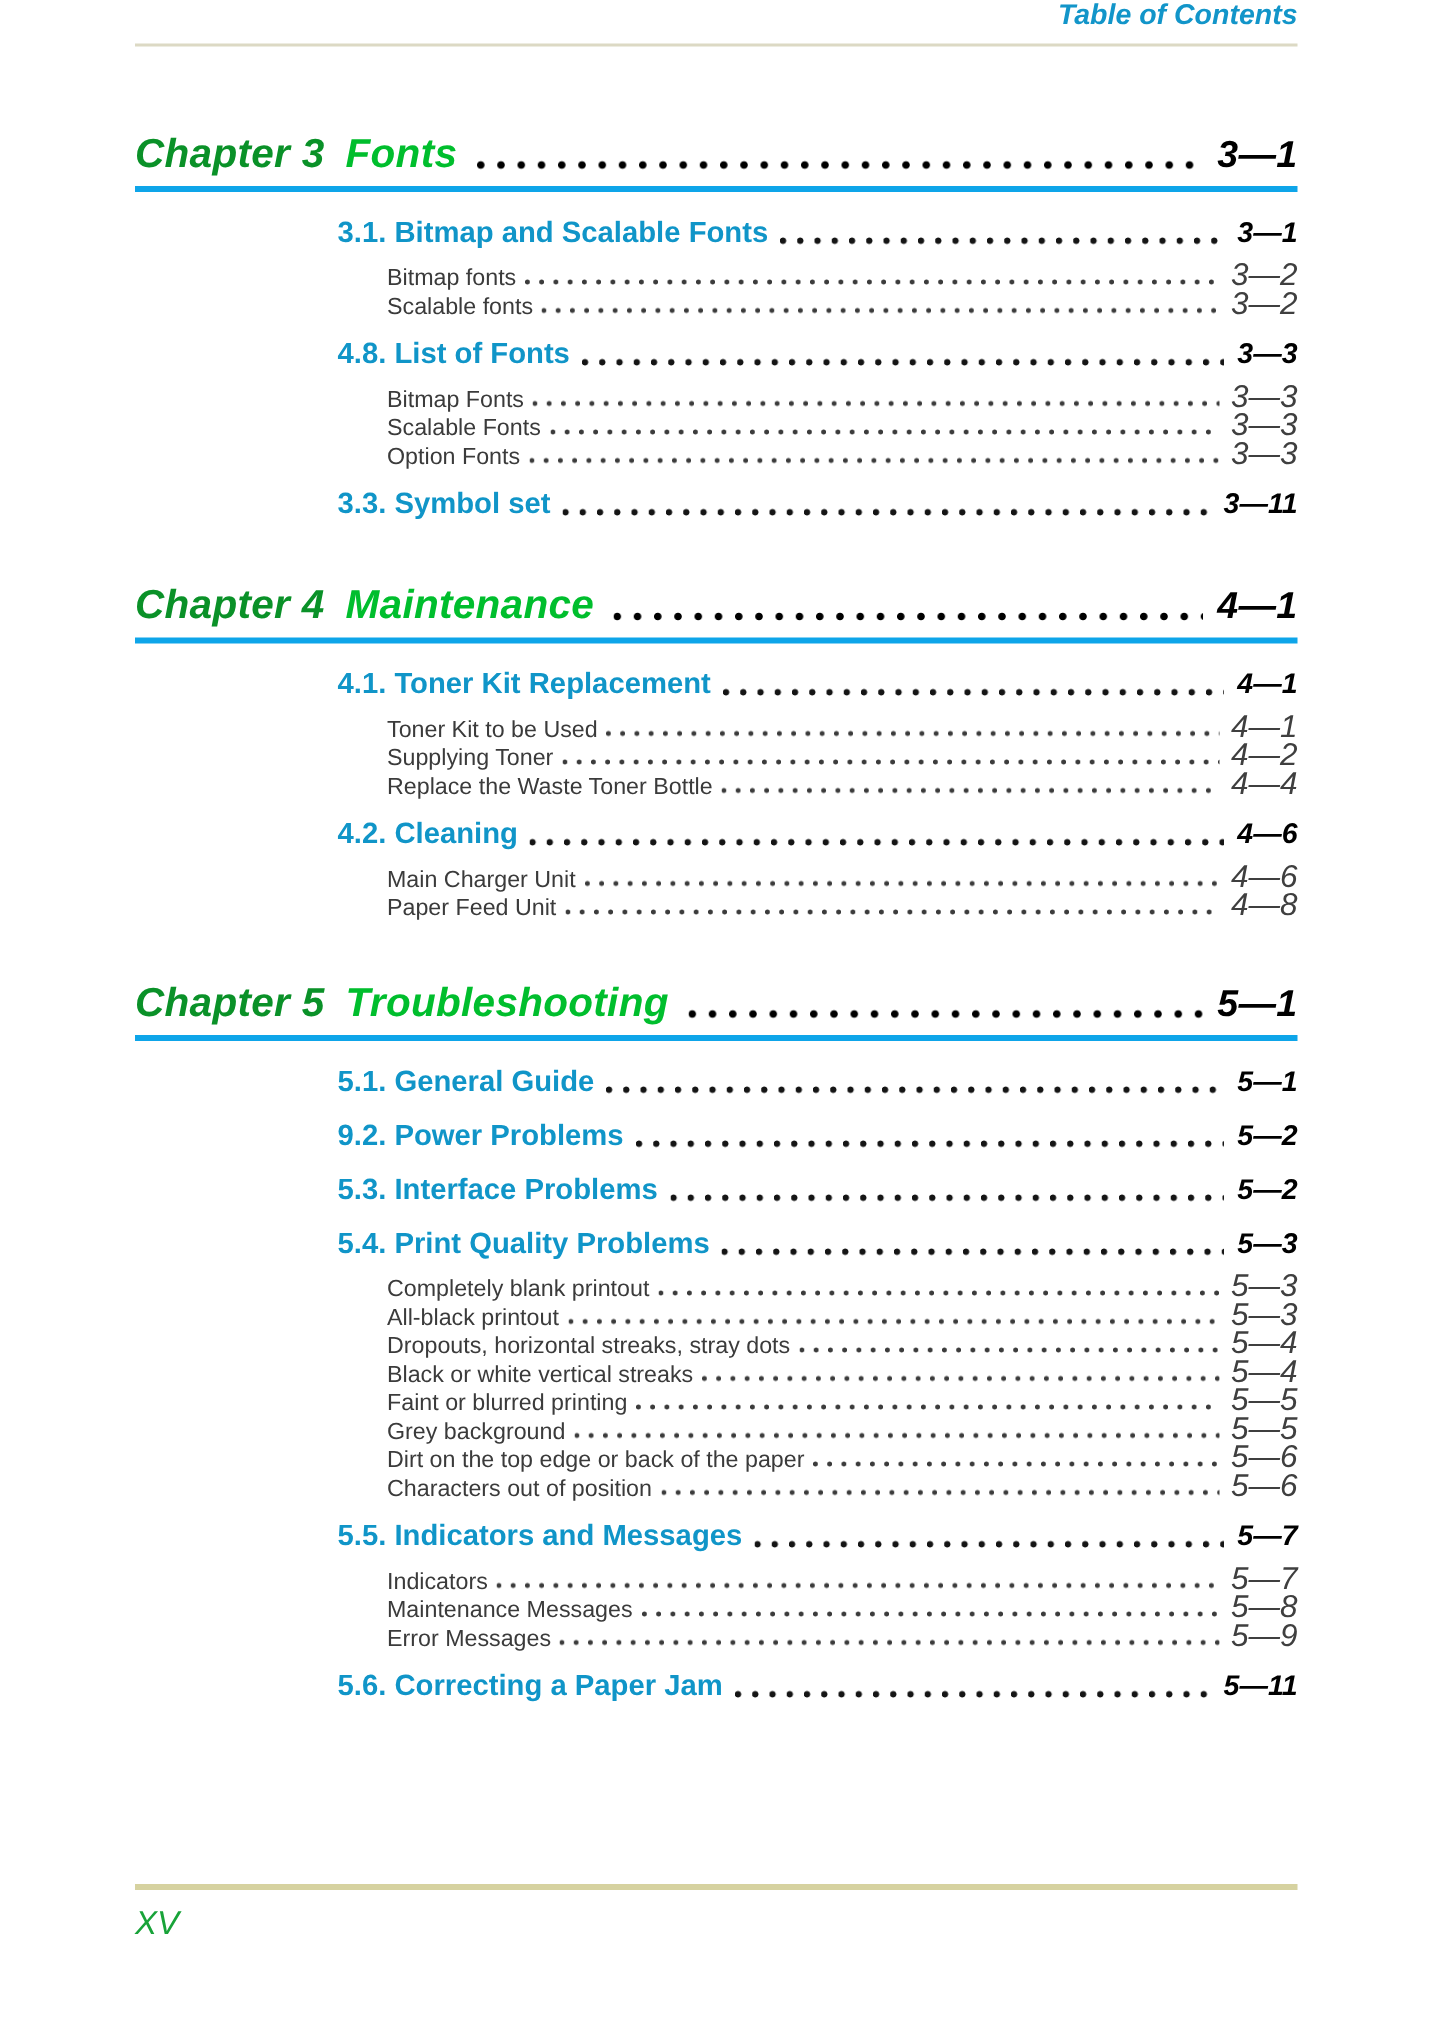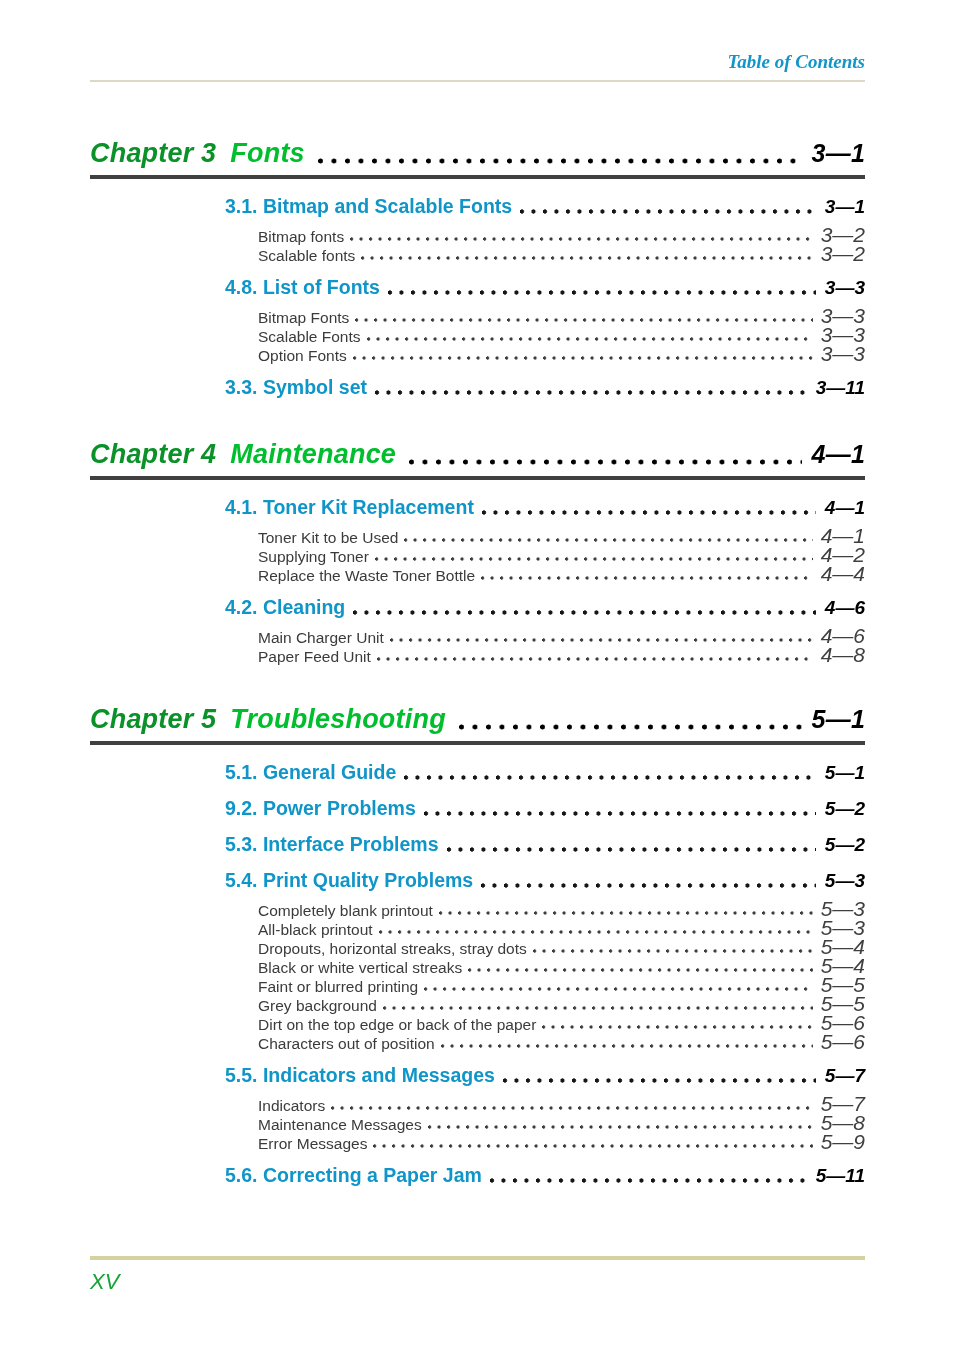--- a/index.html
+++ b/index.html
@@ -10,46 +10,44 @@
     background: #ffffff;
     font-family: "Liberation Sans", sans-serif;
     overflow: hidden;
   }
   .content {
     margin: 0 89px 0 90px; 
   }
 
   
   .toc-header {
-    padding-top: 51px;
     padding-bottom: 7px;
     border-bottom: 2px solid #dcd9c4;
     text-align: right;
-    font-family: Liberation Serif, serif;
   }
   .toc-header .hdr-text {
     color: #1295c9;
     font-size: 19px;
     font-weight: bold;
     font-style: italic;
   }
 
   
   .row { display: flex; align-items: baseline; }
   .leader {
     flex: 1 1 auto;
     align-self: flex-end;
     background-repeat: repeat-x;
   }
 
   
   .chapter { margin-top: 40px; }
   .chapter:first-of-type { margin-top: 56px; }
   .chapter-row {
-    border-bottom: 4px solid #404040;
+    border-bottom: 4px solid #0ea5e9;
     padding-bottom: 6px;
     font-size: 27px;
     font-weight: bold;
     font-style: italic;
     letter-spacing: 0.2px;
   }
   .ch-label { color: #0a9128; white-space: nowrap; }
   .ch-title { color: #00be2d; margin-left: 14px; white-space: nowrap; }
   .ch-page  { color: #000000; font-size: 25px; white-space: nowrap; }
   .leader-ch {

